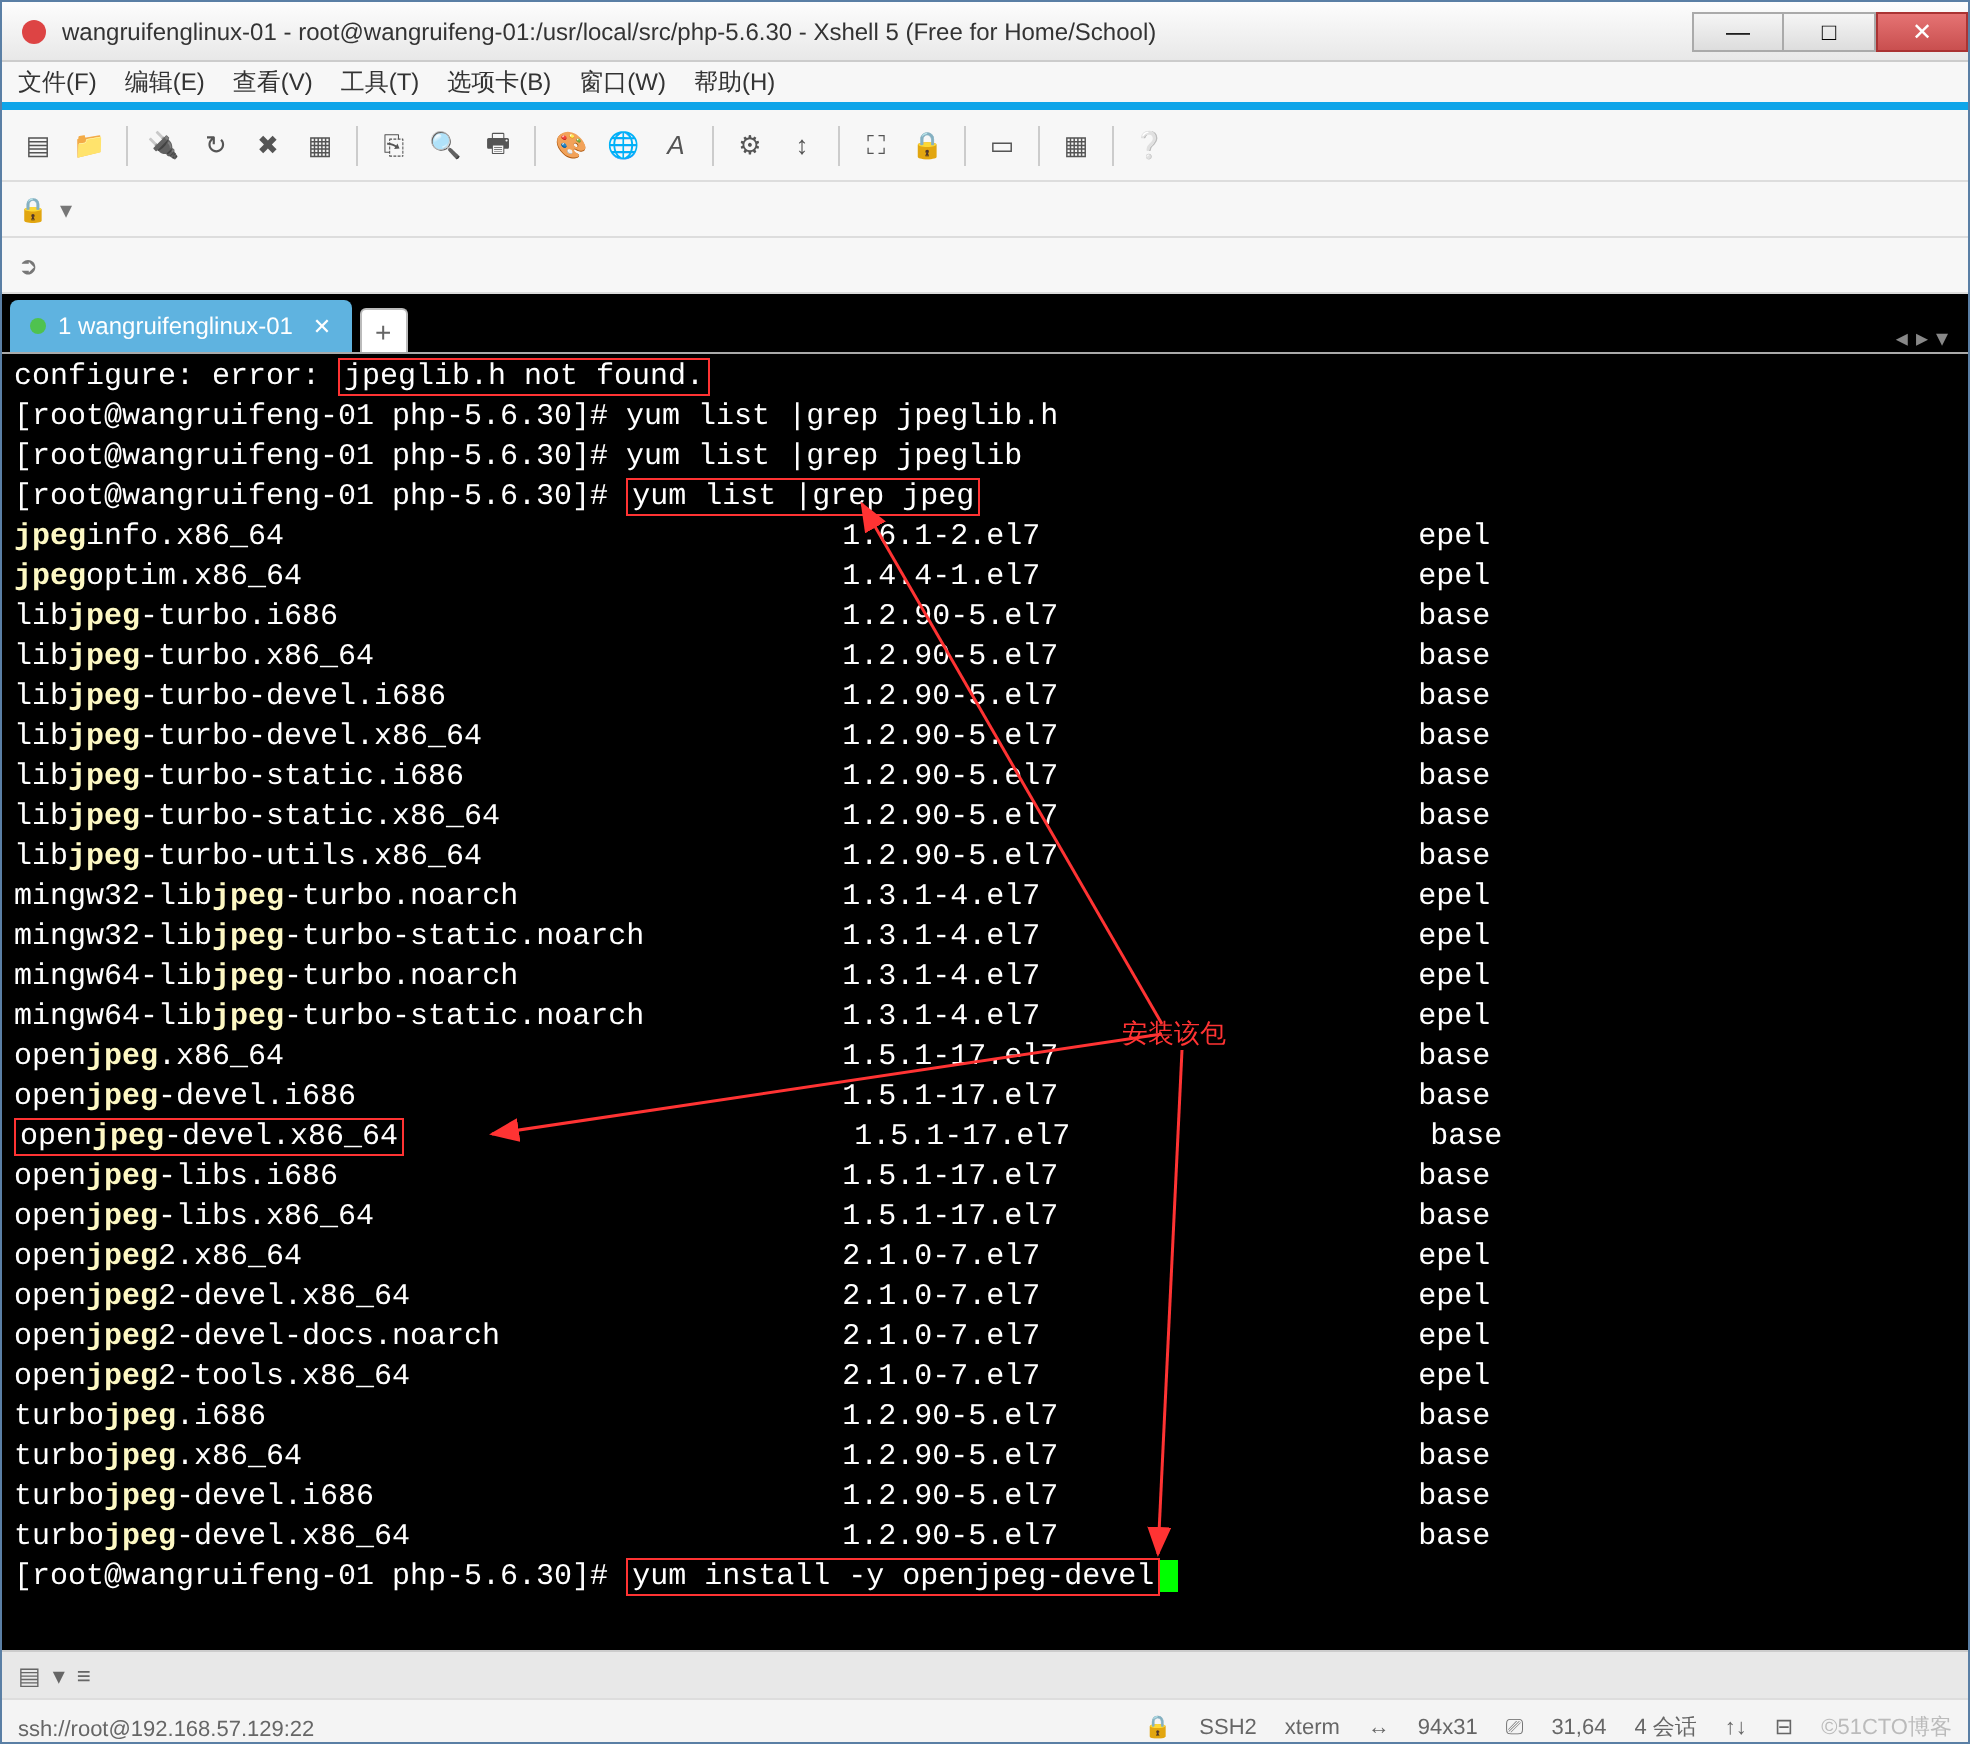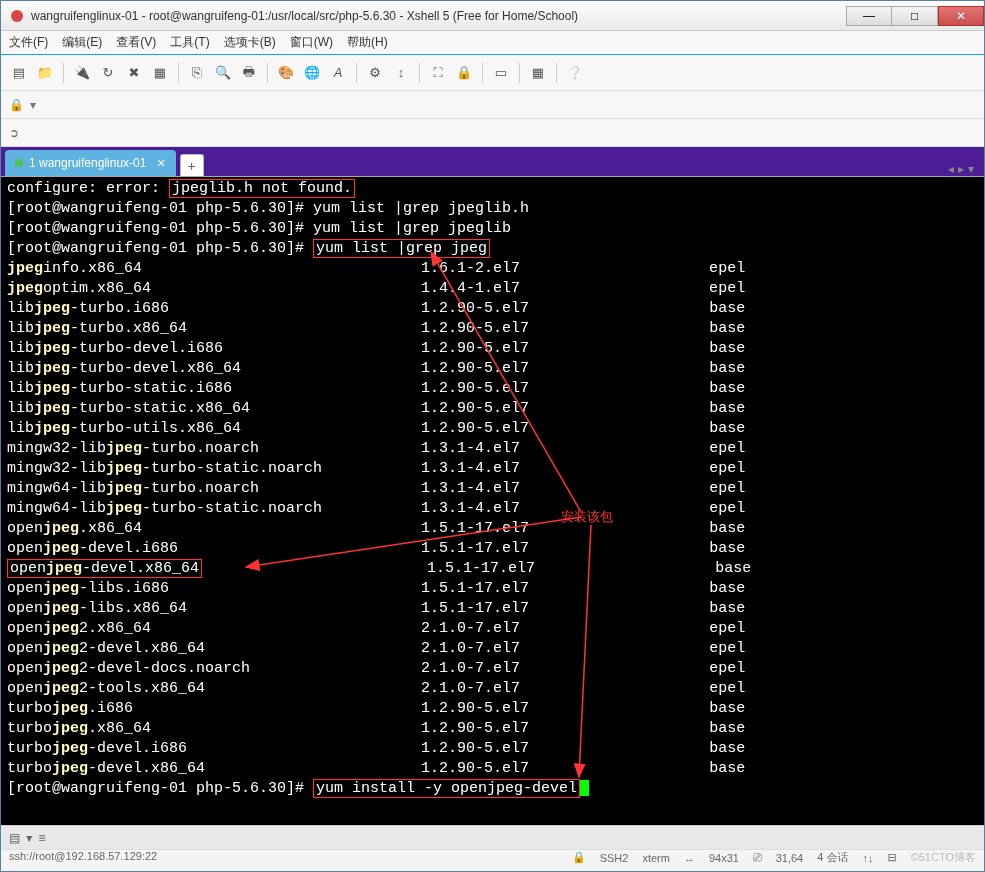--- a/index.html
+++ b/index.html
@@ -6,41 +6,41 @@
 body { font-family:"Microsoft YaHei",Tahoma,sans-serif; font-size:12px; background:#f0f0f0; width:985px; height:872px; overflow:hidden; position:relative; }
 .window { width:985px; height:872px; border:1px solid #5a7fa5; background:#fff; display:flex; flex-direction:column; }
 .titlebar { height:30px; background:linear-gradient(#fdfdfd,#e8e8e8); display:flex; align-items:center; padding:0 0 0 8px; border-bottom:1px solid #ccc; }
 .titlebar .icon { width:16px; height:16px; margin-right:6px; }
 .titlebar .title { flex:1; color:#333; font-size:12px; }
 .winbtns { display:flex; }
 .winbtn { width:46px; height:20px; display:flex; align-items:center; justify-content:center; font-size:12px; }
 .winbtn.min { background:linear-gradient(#f5f5f5,#ddd); border:1px solid #aaa; }
 .winbtn.max { background:linear-gradient(#f5f5f5,#ddd); border:1px solid #aaa; border-left:none; }
 .winbtn.close { background:linear-gradient(#e57373,#c94f4f); border:1px solid #a33; color:#fff; }
-.menubar { height:24px; background:#f7f7f7; display:flex; align-items:center; padding:0 8px; border-bottom:1px solid #0ea5e9; gap:14px; }
+.menubar { height:24px; background:#f7f7f7; display:flex; align-items:center; padding:0 8px; border-bottom:4px solid #0ea5e9; gap:14px; }
 .menubar span { color:#333; }
 .toolbar { height:36px; background:#f7f7f7; display:flex; align-items:center; padding:0 8px; border-bottom:1px solid #ddd; gap:6px; flex-wrap:nowrap; }
 .tbtn { width:20px; height:20px; display:flex; align-items:center; justify-content:center; color:#555; font-size:13px; }
 .tsep { width:1px; height:20px; background:#ccc; margin:0 2px; }
 .addrbar { height:28px; background:#f7f7f7; display:flex; align-items:center; padding:0 8px; border-bottom:1px solid #ddd; color:#777; gap:6px; }
 .infobar { height:28px; background:#f7f7f7; display:flex; align-items:center; padding:0 8px; border-bottom:1px solid #ddd; color:#777; gap:6px; }
-.tabstrip { height:30px; background:#4c1d95; display:flex; align-items:flex-end; padding:0 4px; border-bottom:1px solid #aaa; }
+.tabstrip { height:30px; background:#000000; display:flex; align-items:flex-end; padding:0 4px; border-bottom:1px solid #aaa; }
 .tab { height:26px; padding:0 10px; display:flex; align-items:center; gap:6px; background:#5fb3e0; color:#fff; border-radius:4px 4px 0 0; font-size:12px; }
 .tab .dot { width:8px; height:8px; background:#4fc24f; border-radius:50%; }
 .tab .closex { color:#fff; margin-left:4px; font-size:11px; }
 .newtab { width:24px; height:22px; background:#fff; border:1px solid #bbb; border-bottom:none; margin-left:4px; display:flex; align-items:center; justify-content:center; color:#666; font-size:14px; border-radius:3px 3px 0 0; }
 .tabnav { margin-left:auto; display:flex; align-items:center; gap:4px; color:#888; padding-right:6px; }
 .terminal { flex:1; background:#000; color:#fff; font-family:"Consolas","Courier New",monospace; font-size:15px; line-height:20px; padding:2px 6px; white-space:pre; overflow:hidden; position:relative; }
 .terminal .hl { color:#fef9c3; font-weight:bold; }
 .terminal .box { border:1px solid #ff3333; padding:0 2px; }
 .cursor { display:inline-block; width:9px; height:16px; background:#00ff00; vertical-align:middle; }
 .ann { position:absolute; left:560px; top:330px; color:#ff3333; font-size:13px; font-family:"Microsoft YaHei"; }
 svg.arrows { position:absolute; top:0; left:0; pointer-events:none; }
 .statusbar1 { height:24px; background:#e8e8e8; display:flex; align-items:center; padding:0 8px; border-top:1px solid #ccc; color:#666; gap:6px; }
-.statusbar2 { height:22px; background:#f4f4f4; display:flex; align-items:flex-start; padding:0 8px; border-top:1px solid #ddd; color:#666; gap:12px; font-size:11px; }
+.statusbar2 { height:22px; background:#f4f4f4; display:flex; align-items:flex-end; padding:0 8px; border-top:1px solid #ddd; color:#666; gap:12px; font-size:11px; }
 .statusbar2 .right { margin-left:auto; display:flex; gap:14px; align-items:center; }
 .watermark { color:#bbb; }
 </style>
 </head>
 <body>
 
 <div class="window">
   <div class="titlebar">
     <span class="icon">
       <svg width="16" height="16">

